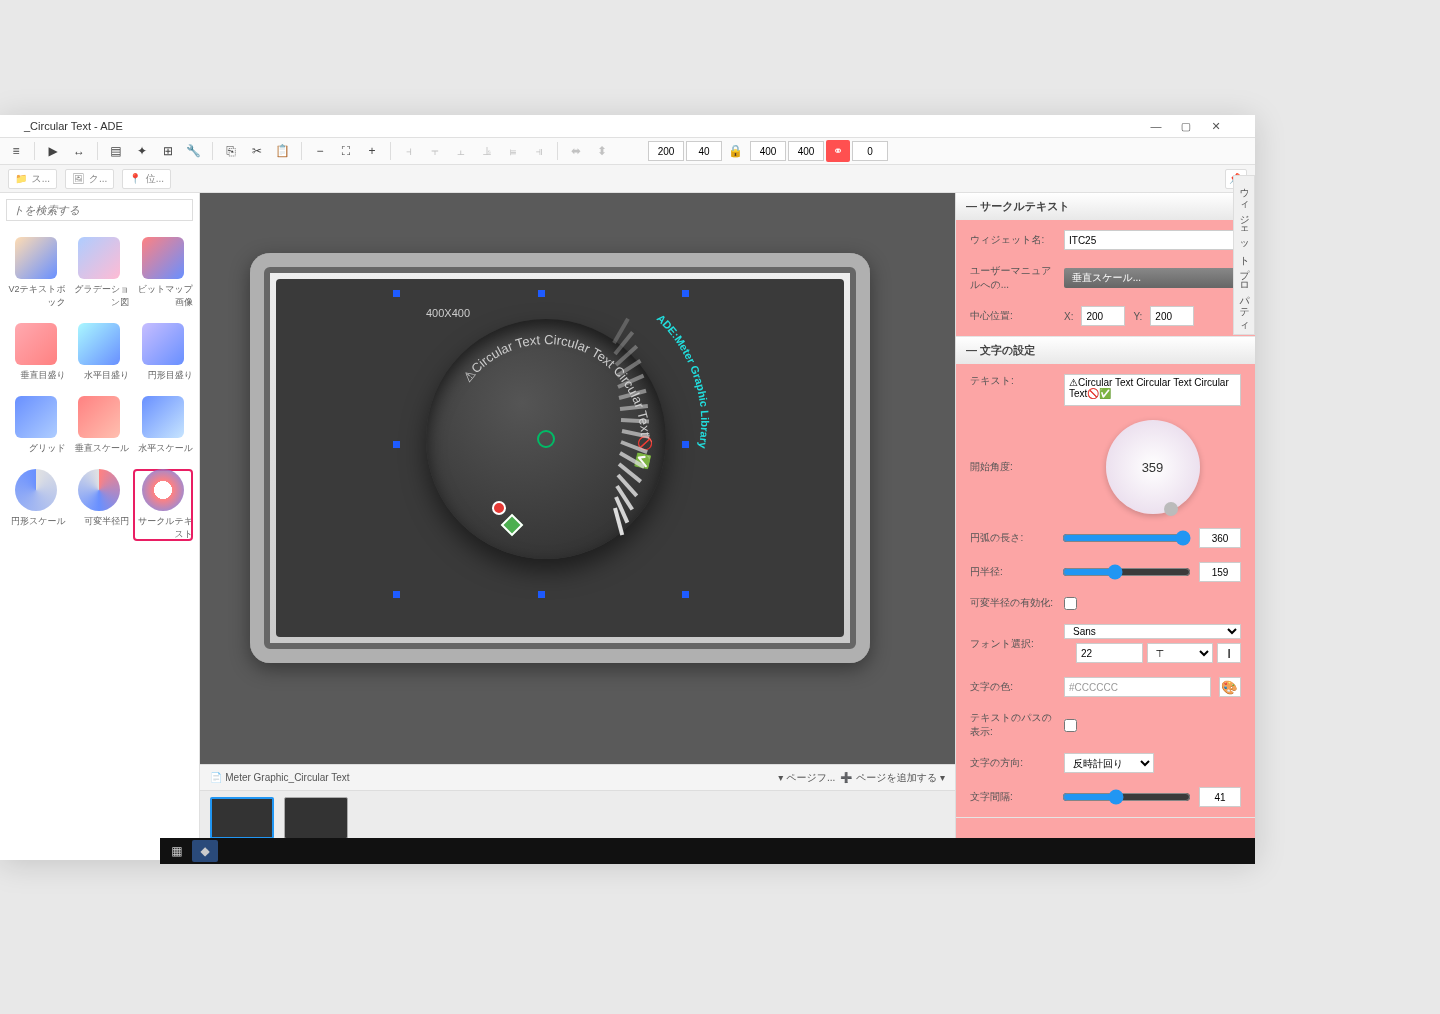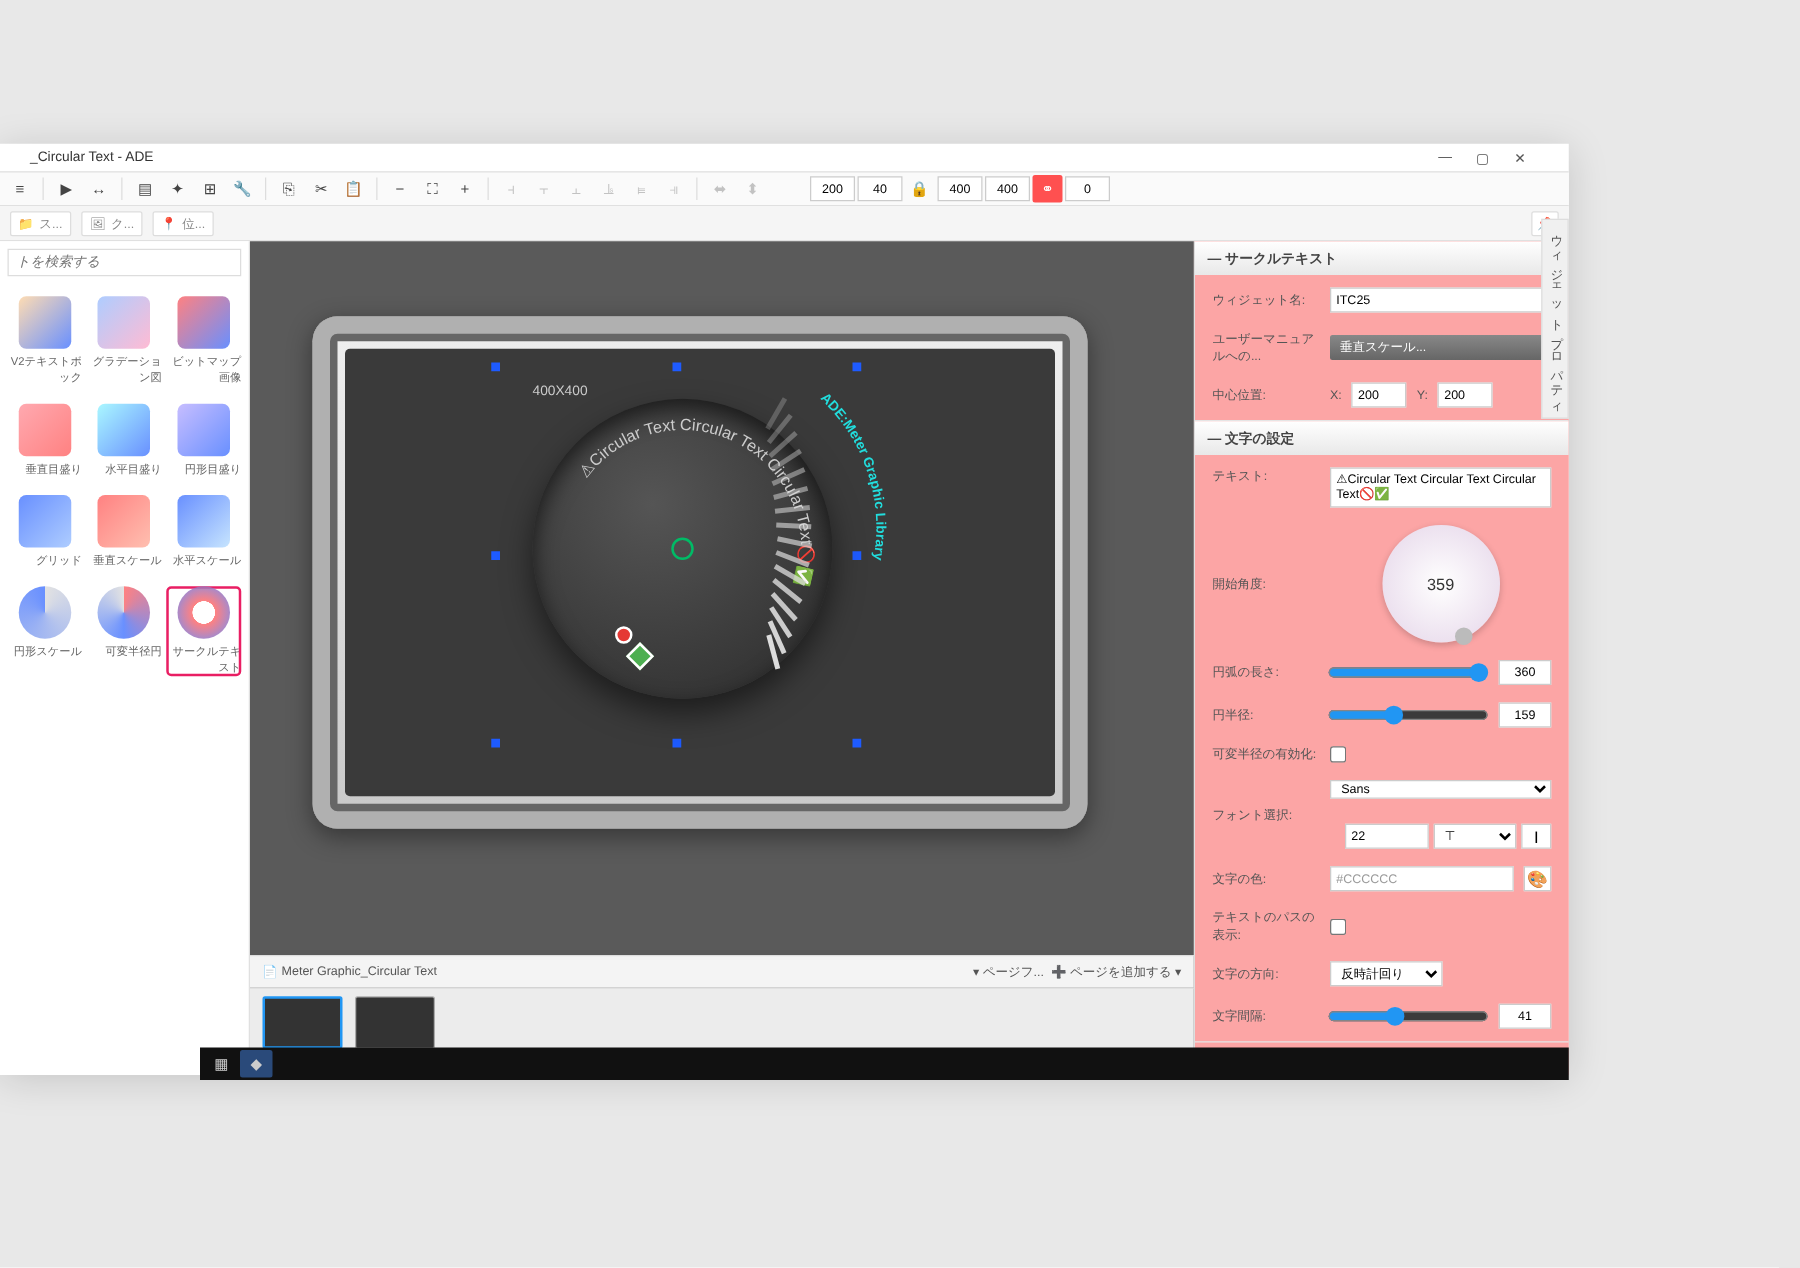--- a/index.html
+++ b/index.html
@@ -344,21 +344,21 @@
             <label>円半径:</label>
             <input type="range" min="0" max="400" value="159" style="">
             <input class="sval" value="159" style="">
           </div>
           <div class="prop-row">
             <label>可変半径の有効化:</label>
             <input type="checkbox" style="">
           </div>
           <div class="prop-row">
             <label>フォント選択:</label>
-            <div style="flex:1;display:flex;flex-direction:column;gap:20px">
+            <div style="flex:1;display:flex;flex-direction:column;gap:4px">
               <select><option>Sans</option></select>
               <div style="display:flex;gap:4px">
                 <input type="text" style="width: 40px; margin-left: 12px;" value="22">
                 <select style="width:40px"><option>⊤</option></select>
                 <button style="width:24px;border:1px solid #ccc;background:#fff">I</button>
               </div>
             </div>
           </div>
           <div class="prop-row">
             <label>文字の色:</label>

